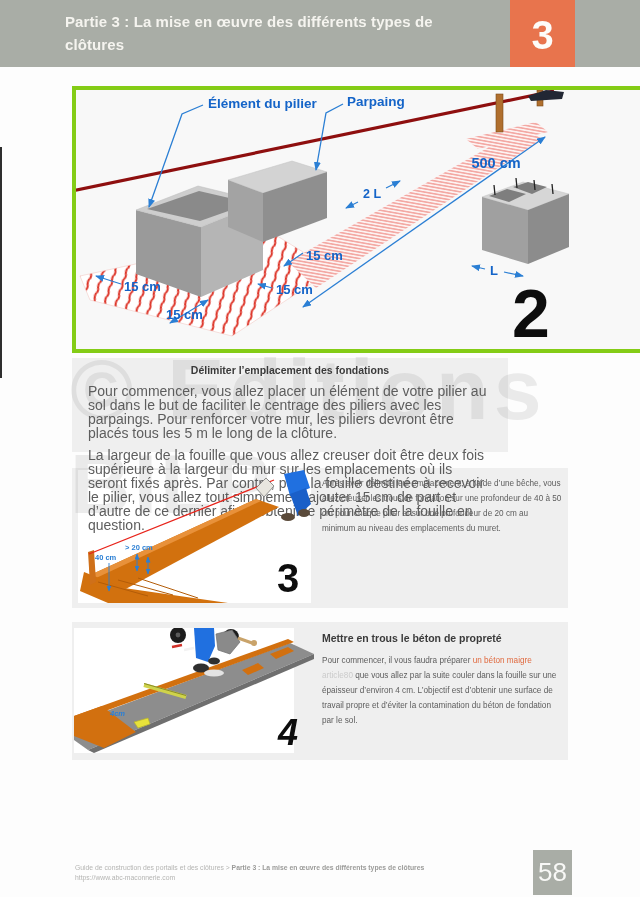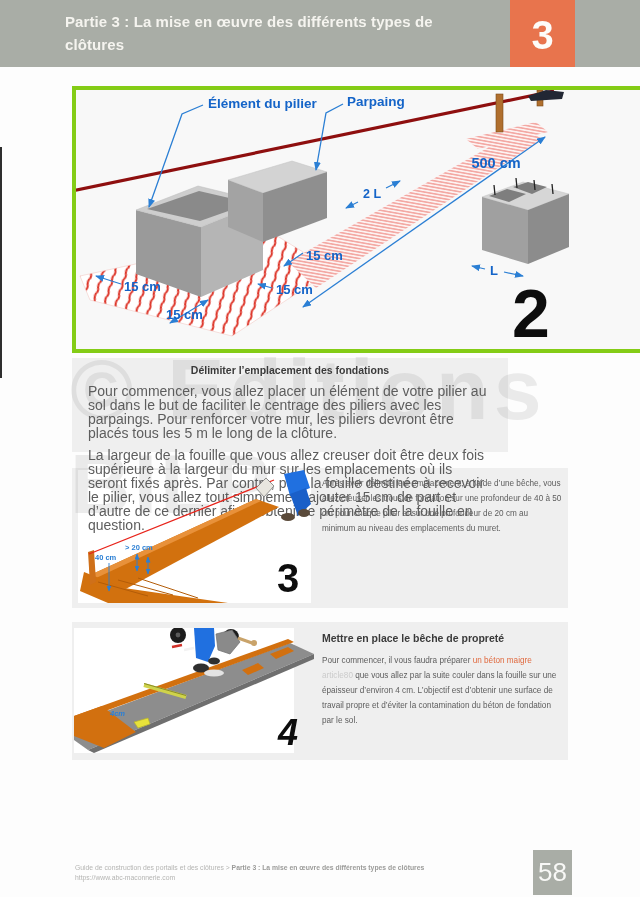--- a/index.html
+++ b/index.html
@@ -215,21 +215,21 @@
           <polygon points="120,0 140,0 141,18 134,34 122,30" fill="#2070e0"></polygon>
           <ellipse cx="127" cy="40" rx="8" ry="4.5" fill="#2f2f2f"></ellipse>
           <ellipse cx="140" cy="33" rx="6" ry="3.5" fill="#2f2f2f"></ellipse>
           <ellipse cx="140" cy="45" rx="10" ry="3.5" fill="#e3e3e3"></ellipse>
         </g>
         <text x="36" y="88" font-size="7.5" font-weight="bold" fill="#2b7fd4">4cm</text>
         <text x="204" y="117" font-size="36" font-weight="800" fill="#0d0d0d">4</text>
       </svg>
     </div>
     <div class="textcol textcol4">
-      <h3>Mettre en place le bêche de propreté</h3>
+      <h3>Mettre en trous le béton de propreté</h3>
       <p><span>Pour commencer, il vous faudra préparer </span><span class="link-orange">un béton maigre</span><span class="ref-gray"> article80 </span><span>que vous allez par la suite couler dans la fouille sur une épaisseur d’environ 4 cm. L’objectif est d’obtenir une surface de travail propre et d’éviter la contamination du béton de fondation par le sol.</span></p>
     </div>
   </div>
 
   <div class="footer-crumb"><span>Guide de construction des portails et des clôtures &gt; </span><b>Partie 3 : La mise en œuvre des différents types de clôtures</b></div>
   <div class="footer-url">https://www.abc-maconnerie.com</div>
   <div class="page-num">58</div>
 
 </div>
 

